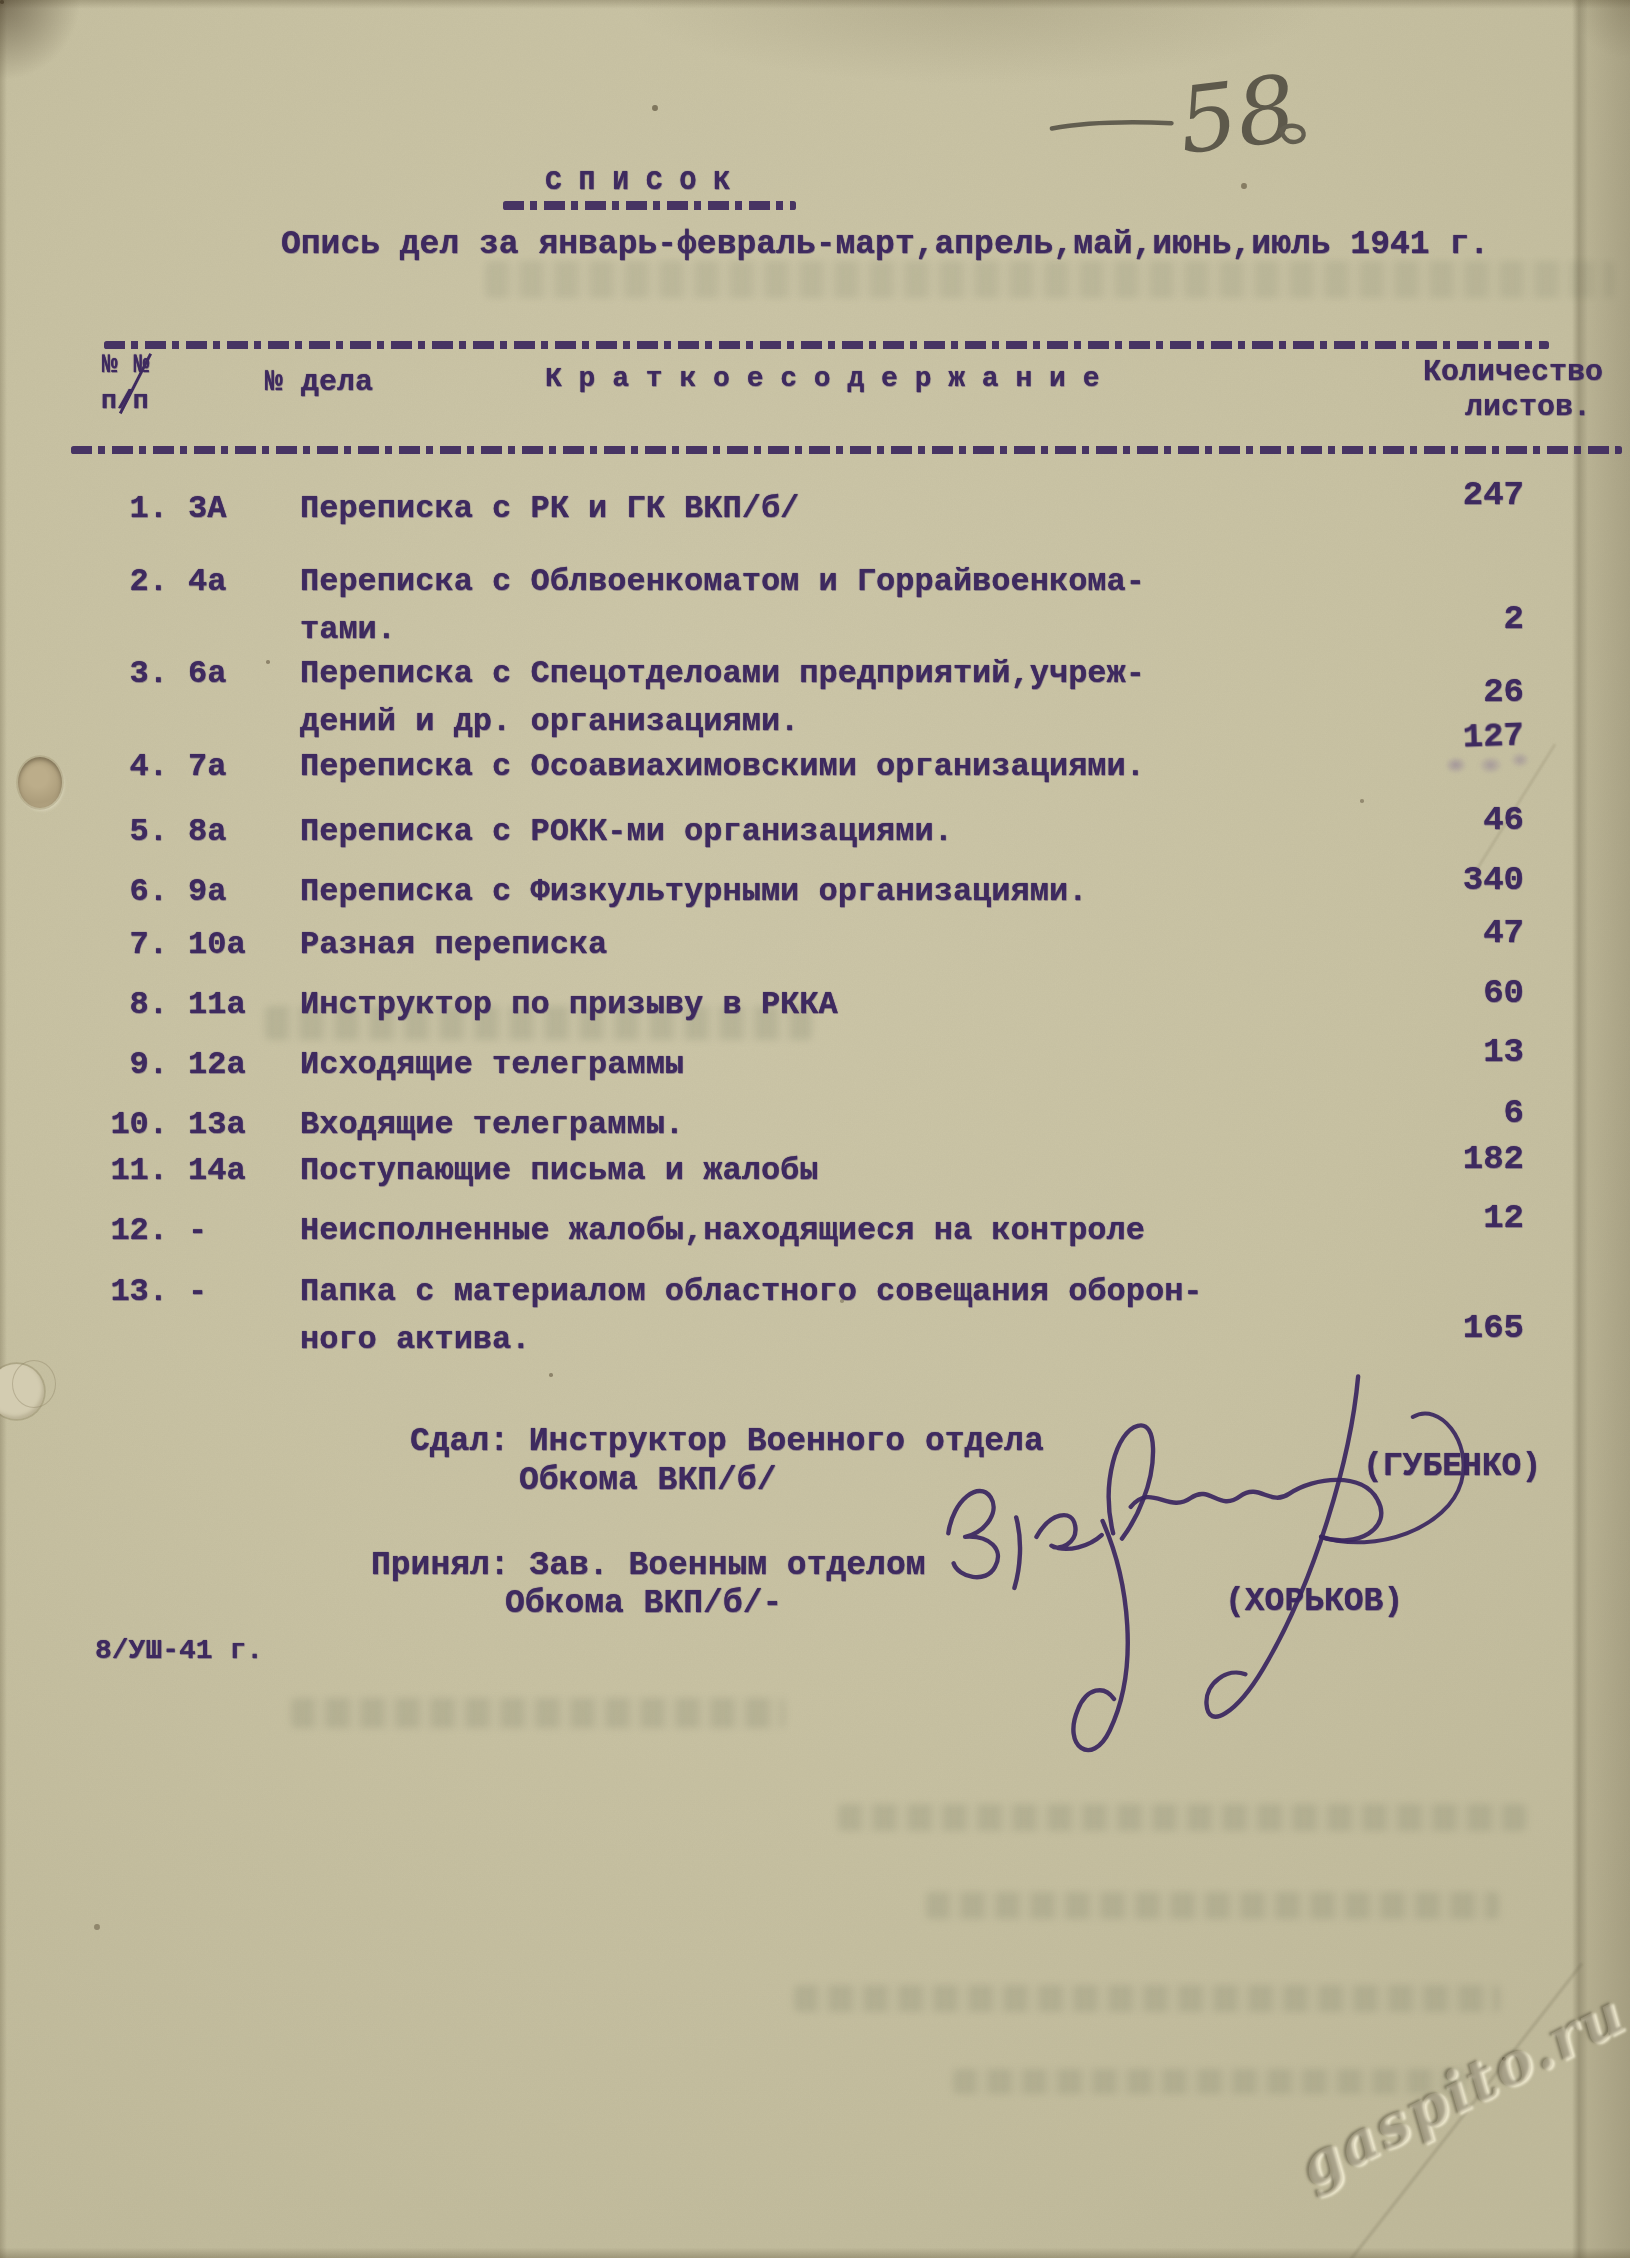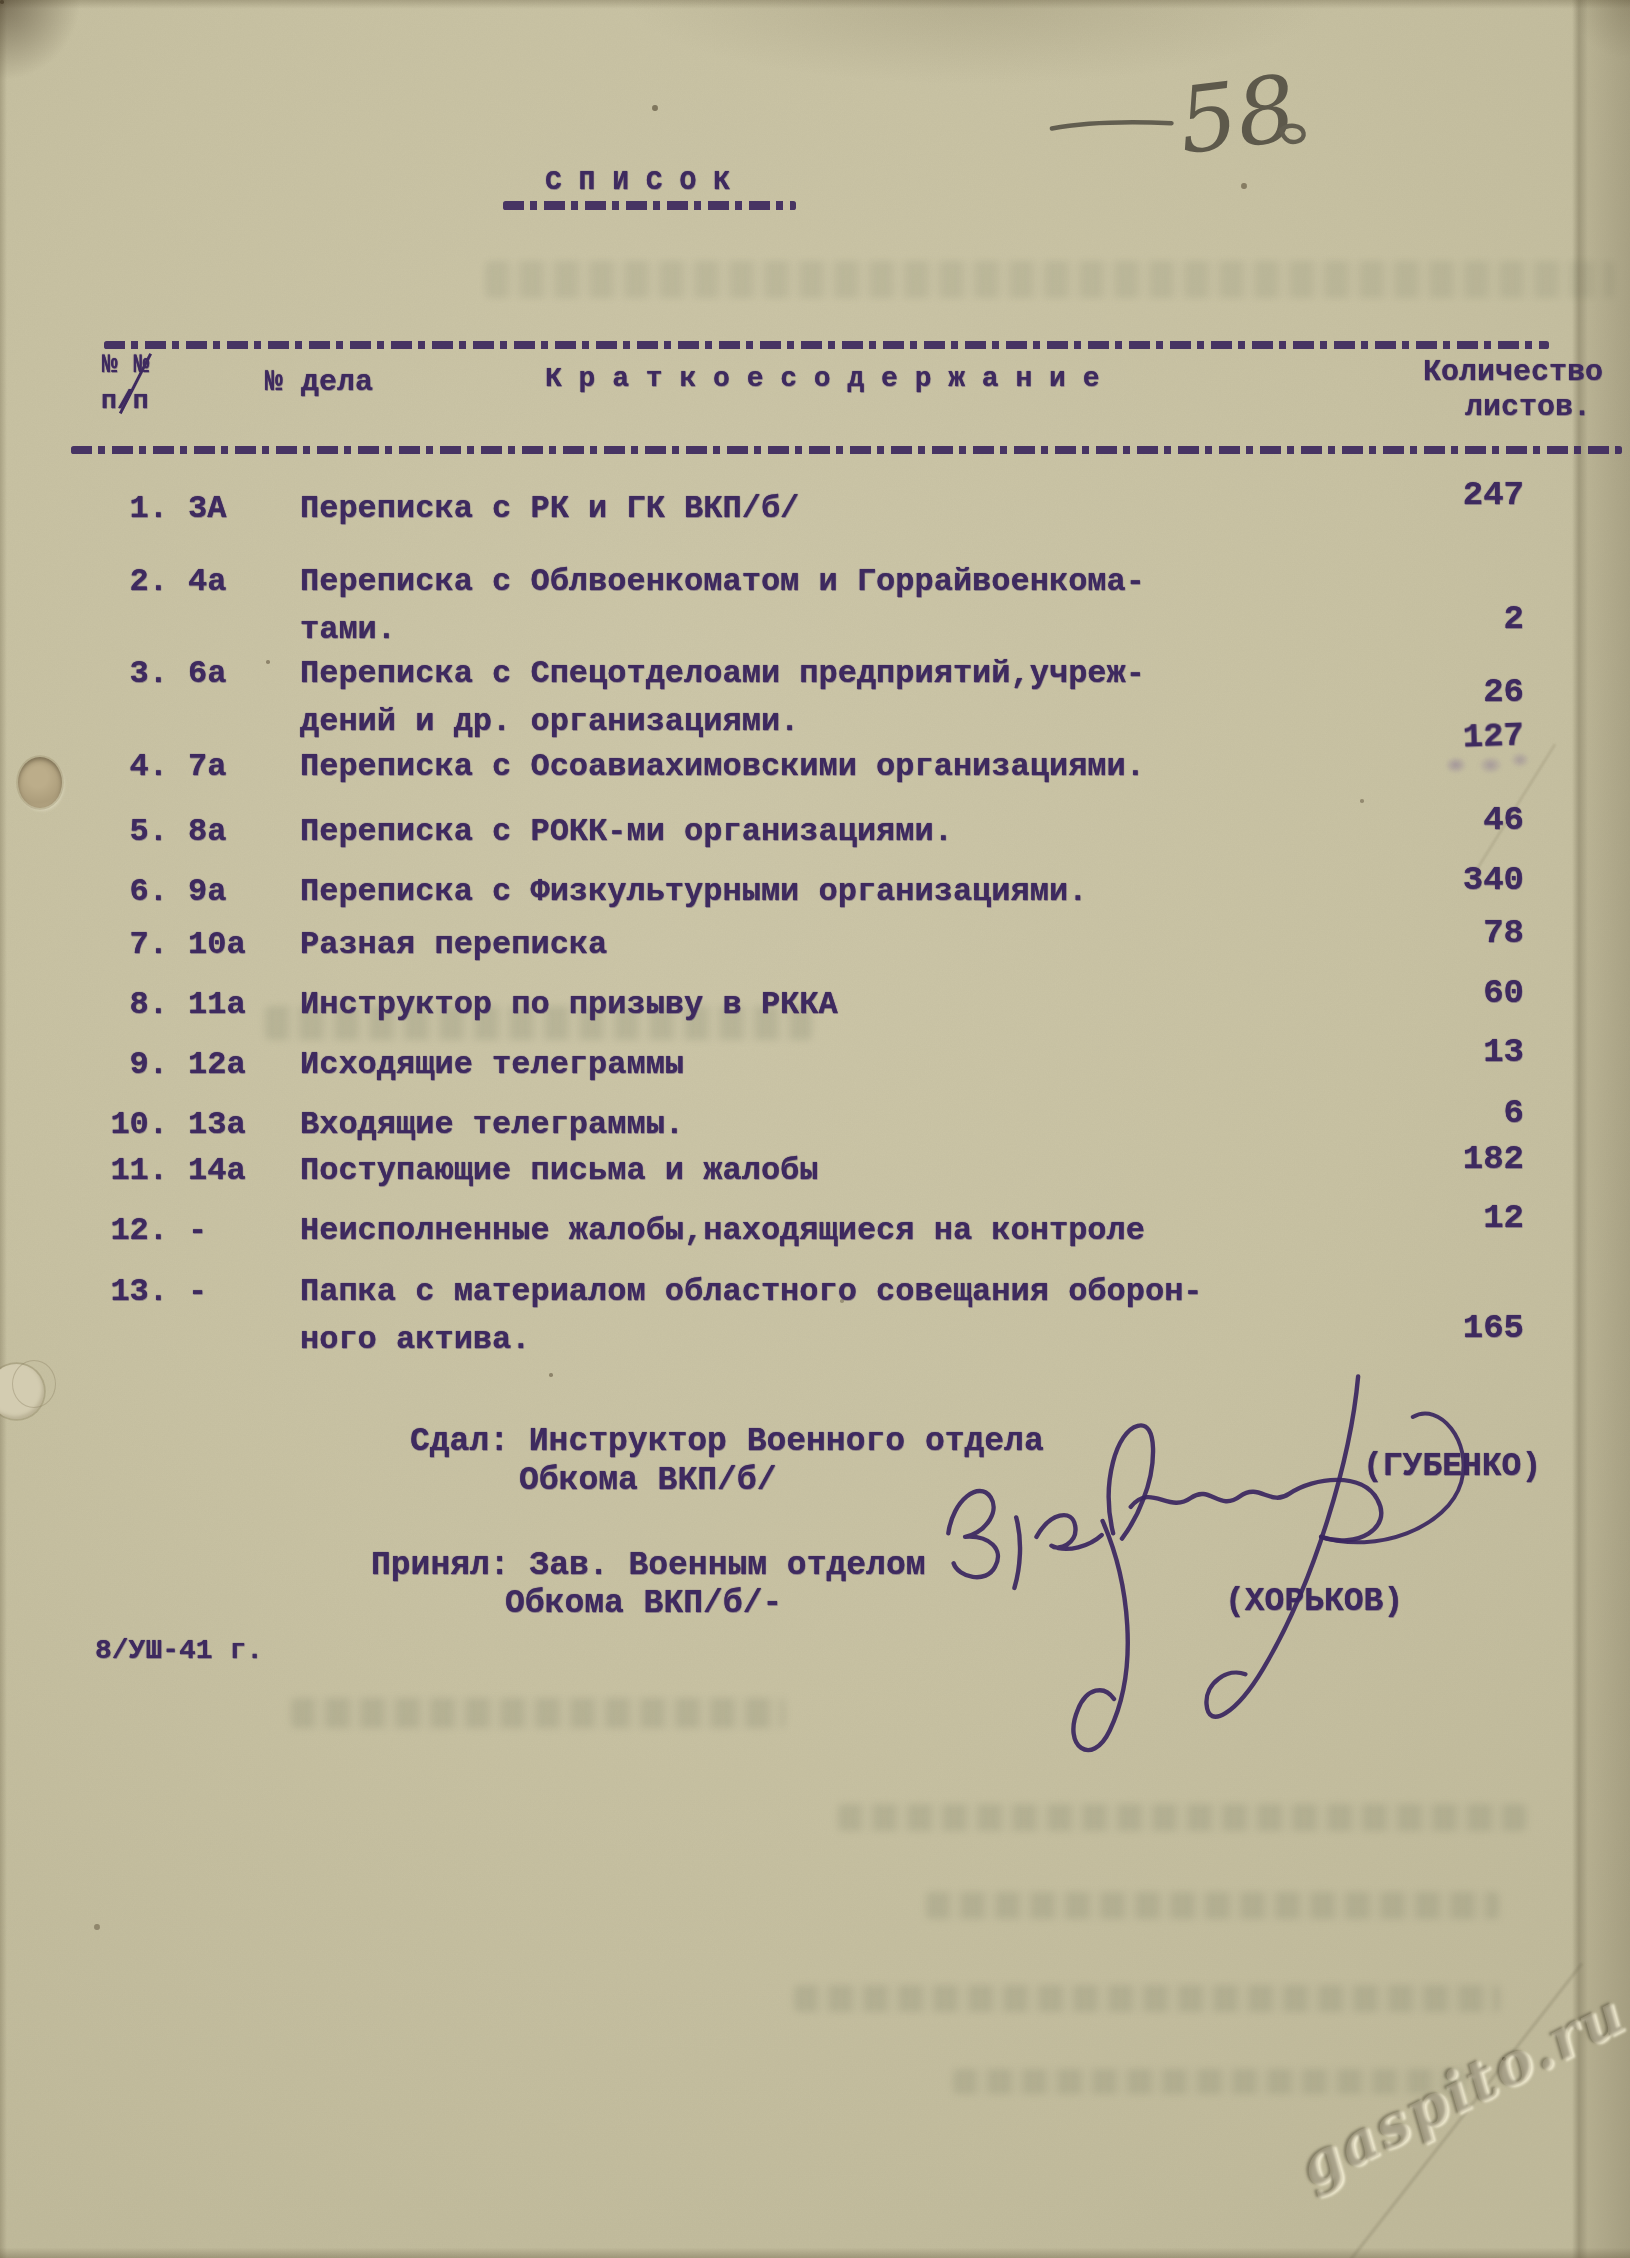--- a/index.html
+++ b/index.html
@@ -173,20 +173,21 @@
   <div class="specks"></div>
 
   <svg class="pencil" width="291" height="132" viewBox="0 0 330 150">
     <path d="M 12,96 C 55,88 105,88 148,90" stroke="#555145" stroke-width="5" fill="none" stroke-linecap="round"></path>
     <text x="158" y="118" font-size="104" transform="rotate(-7 210 95)">58</text>
     <path d="M 272,98 c 9,-8 24,-6 26,3 c 2,9 -13,14 -20,7 c -5,-5 -4,-8 -6,-10" stroke="#555145" stroke-width="5" fill="none" stroke-linecap="round"></path>
   </svg>
 
   <div class="typed fs38" style="left:545px;top:161px">С П И С О К</div>
   <div class="rule title-underline"></div>
+  <div class="typed fs37" style="left:281px;top:225px">Опись дел за январь-февраль-март,апрель,май,июнь,июль 1941 г.</div>
 
   <div class="rule rule-top"></div>
   <div class="typed fs30" style="left:102px;top:349px">№ №</div>
   <div class="typed fs30" style="left:101px;top:385px">п/п</div>
   <div class="hdr-slash"></div>
   <div class="typed fs34" style="left:265px;top:365px">№ дела</div>
   <div class="typed fs38" style="left:545px;top:358px">К р а т к о е   с о д е р ж а н и е</div>
   <div class="typed fs34" style="left:1423px;top:355px">Количество</div>
   <div class="typed fs34" style="left:1465px;top:390px">листов.</div>
   <div class="rule rule-header"></div>
@@ -227,21 +228,21 @@
   <div class="row r6">
     <span class="typed fs36 c-num">6.</span>
     <span class="typed fs36 c-delo">9а</span>
     <span class="typed fs36 c-body">Переписка с Физкультурными организациями.</span>
     <span class="typed c-cnt">340</span>
   </div>
   <div class="row r7">
     <span class="typed fs36 c-num">7.</span>
     <span class="typed fs36 c-delo">10а</span>
     <span class="typed fs36 c-body">Разная переписка</span>
-    <span class="typed c-cnt">78</span>
+    <span class="typed c-cnt">47</span>
   </div>
   <div class="row r8">
     <span class="typed fs36 c-num">8.</span>
     <span class="typed fs36 c-delo">11а</span>
     <span class="typed fs36 c-body">Инструктор по призыву в РККА</span>
     <span class="typed c-cnt">60</span>
   </div>
   <div class="row r9">
     <span class="typed fs36 c-num">9.</span>
     <span class="typed fs36 c-delo">12а</span>

